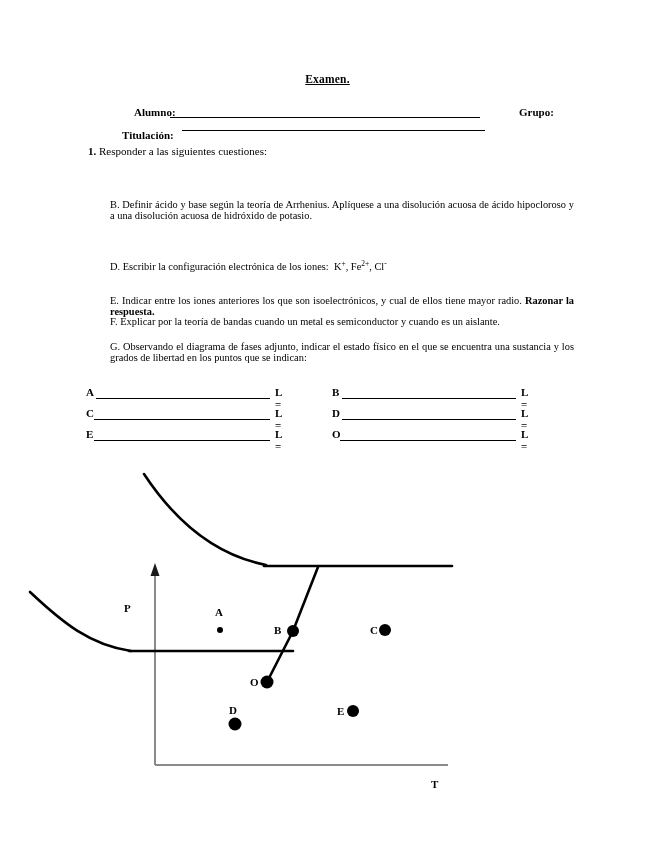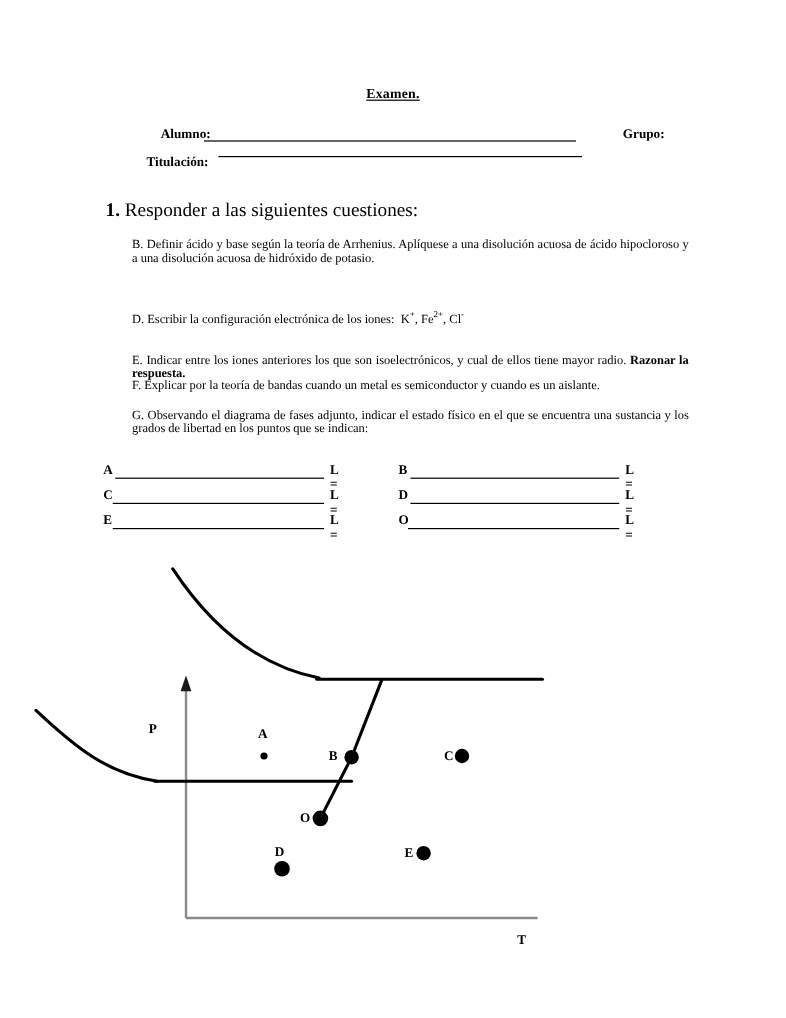--- a/index.html
+++ b/index.html
@@ -53,22 +53,22 @@
     border-bottom: 1.3px solid #000;
     height: 0;
   }
   .rule-alumno { left: 170px; top: 117px; width: 310px; }
   .rule-titul  { left: 182px; top: 130px; width: 303px; }
 
   
   .q-num {
     position: absolute;
     left: 88px;
-    top: 167px;
-    font-size: 16px;
+    top: 145px;
+    font-size: 11px;
   }
   .q-num b { font-weight: bold; }
 
   .para {
     position: absolute;
     left: 110px;
     width: 464px;
     font-size: 10.4px;
     line-height: 11.4px;
     text-align: justify;

